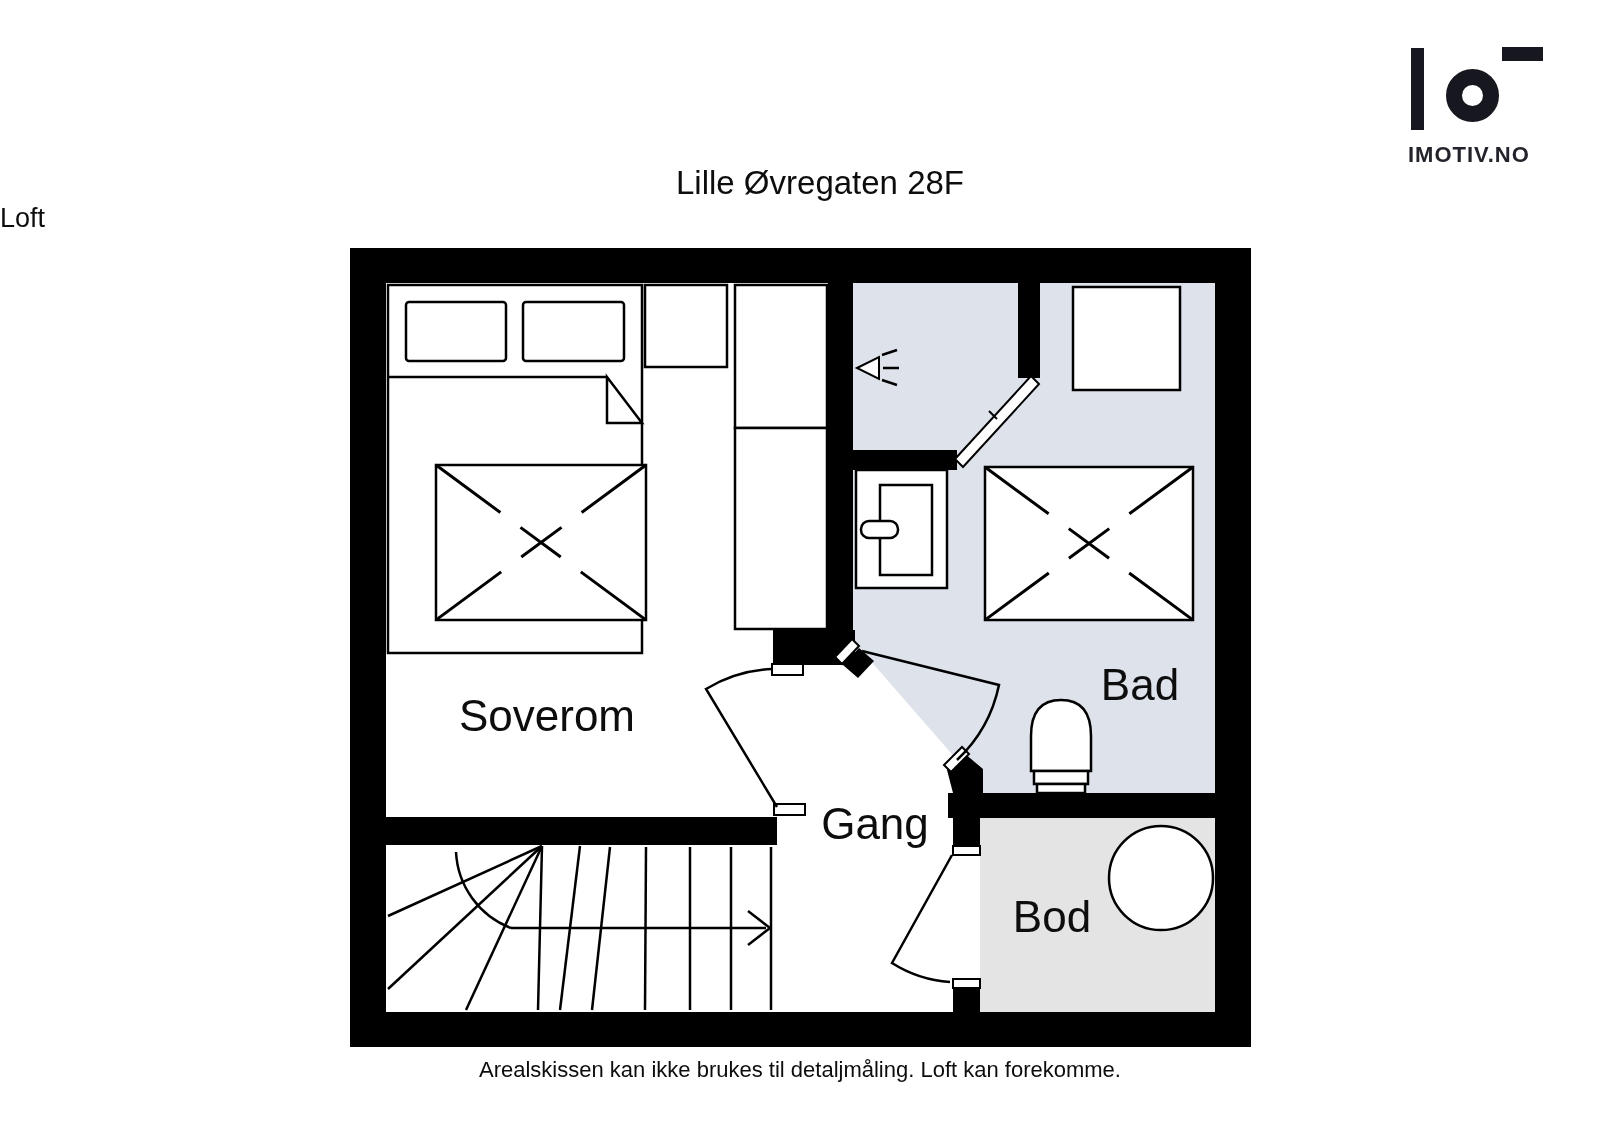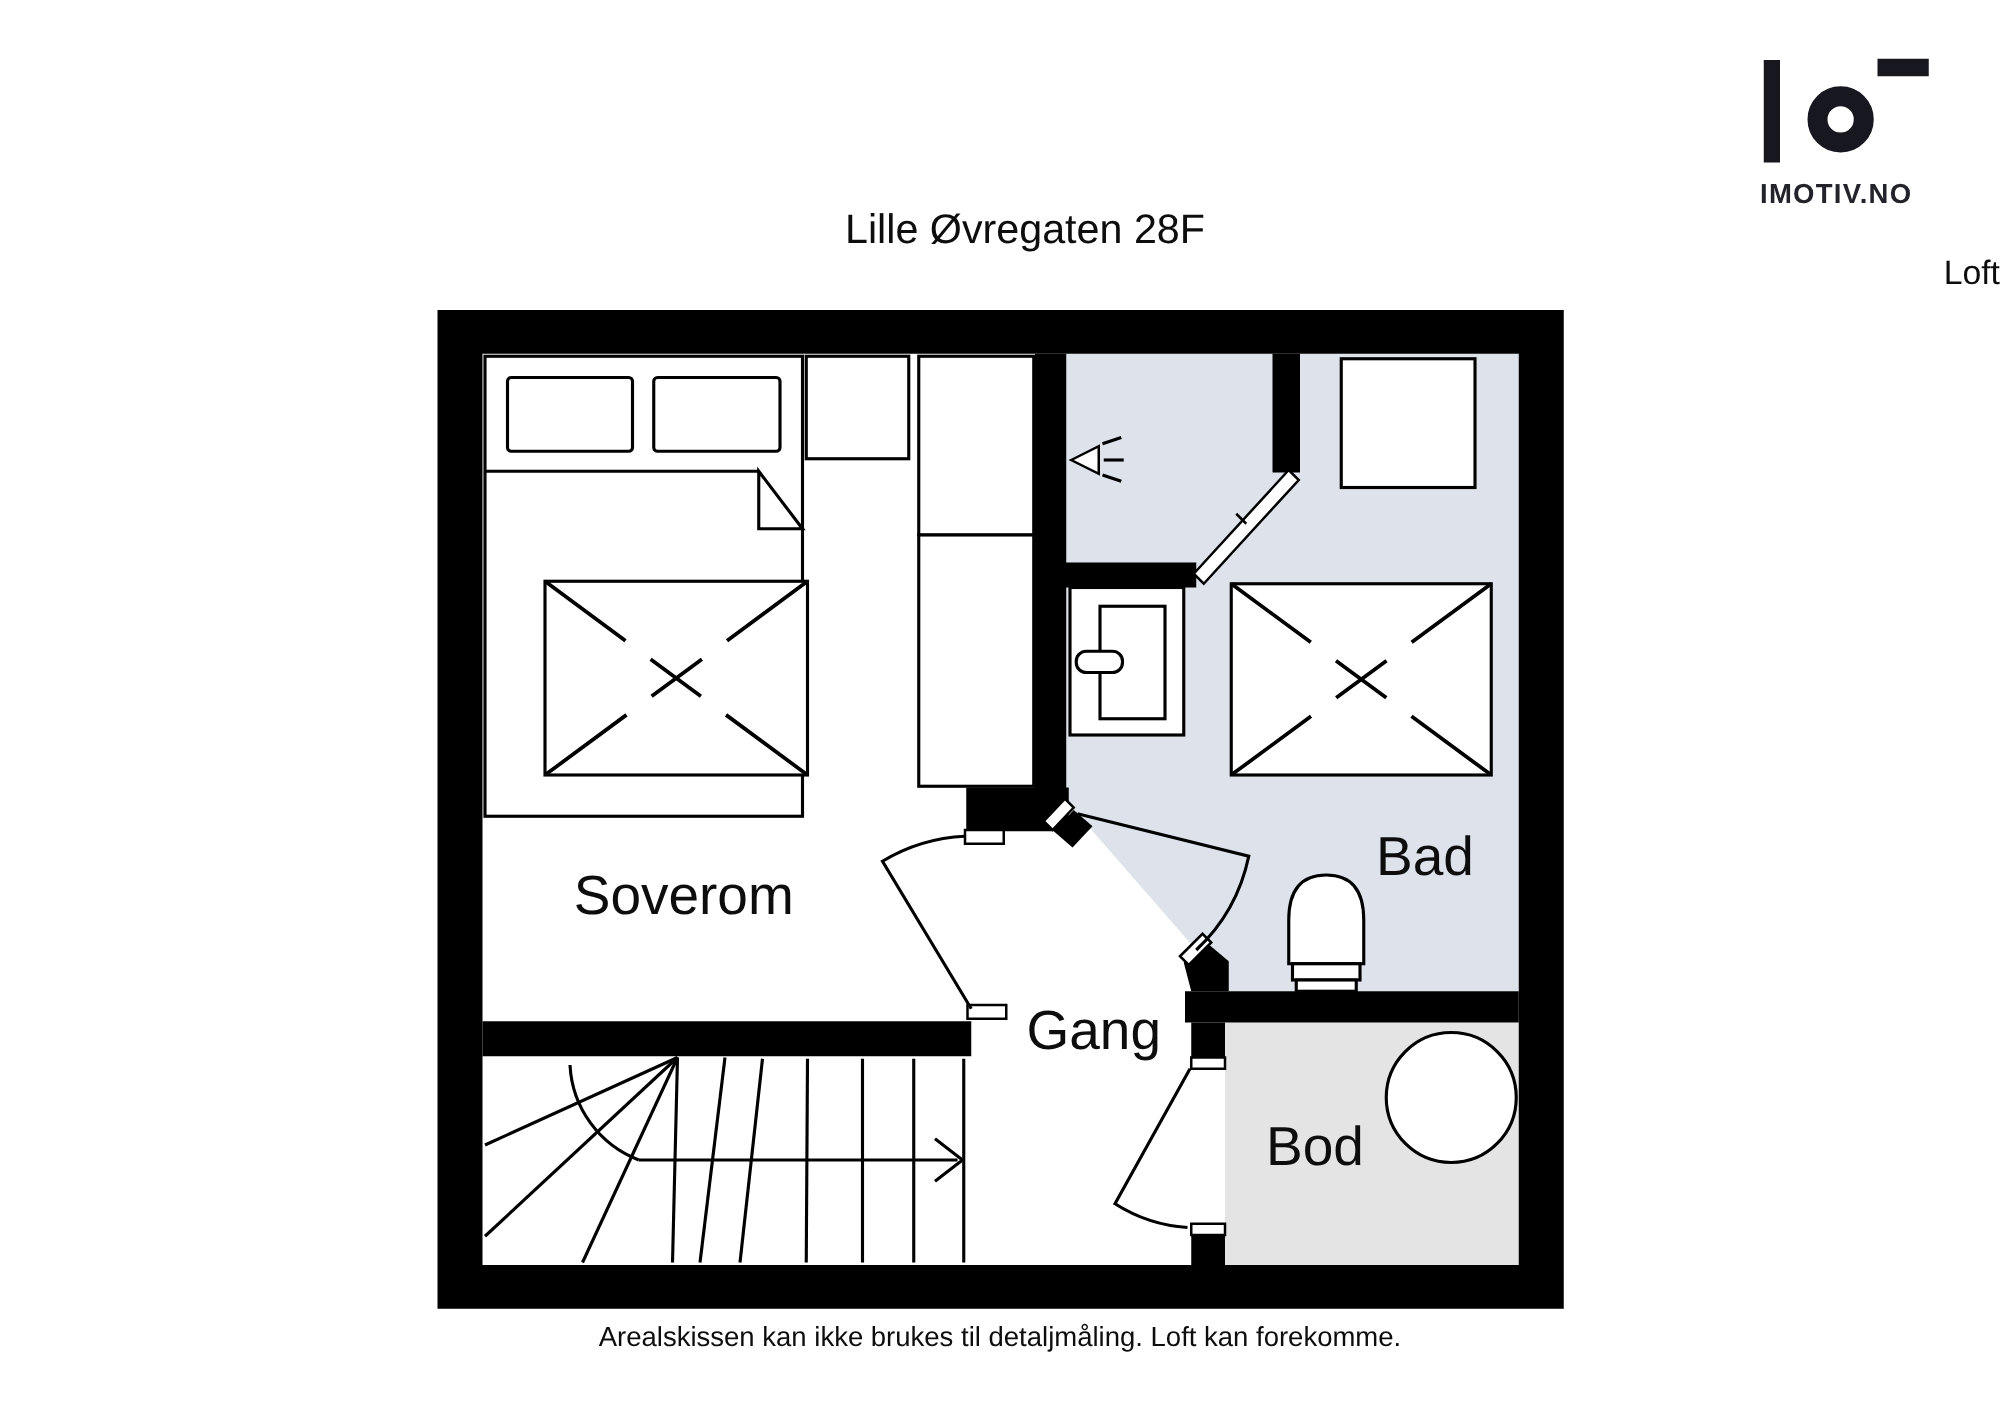--- a/index.html
+++ b/index.html
@@ -1,20 +1,20 @@
 <!DOCTYPE html>
 <html><head>
 <meta charset="utf-8">
 <style>
   html,body{margin:0;padding:0;background:#fff;}
   #screen{position:relative;width:1600px;height:1131px;background:#fff;overflow:hidden;
           font-family:"Liberation Sans",sans-serif;color:#111;}
   .abs{position:absolute;}
   #title{top:164px;left:0;width:1600px;text-align:center;font-size:33px;color:#0d0d0d;margin-left:20px;}
-  #subtitle{top:203px;left:0;width:1600px;text-align:right;font-size:27px;color:#0d0d0d;}
+  #subtitle{top:203px;left:0;width:1600px;text-align:left;font-size:27px;color:#0d0d0d;}
   #footer{top:1057px;left:0;width:1600px;text-align:center;font-size:22px;color:#0d0d0d;}
   #plan-svg{top:0;left:0;}
   
   #logo{top:42px;left:1400px;width:150px;height:130px;}
   #logo .bar{position:absolute;left:11px;top:6px;width:13px;height:82px;background:#17171f;}
   #logo .ring{position:absolute;left:46px;top:27px;width:21px;height:21px;border:16px solid #17171f;border-radius:50%;}
   #logo .dash{position:absolute;left:102px;top:5px;width:41px;height:14px;background:#17171f;}
   #logo .brand{position:absolute;left:8px;top:100px;width:140px;font-size:22px;font-weight:600;
                letter-spacing:1px;color:#23232b;}
   svg text{font-family:"Liberation Sans",sans-serif;}

